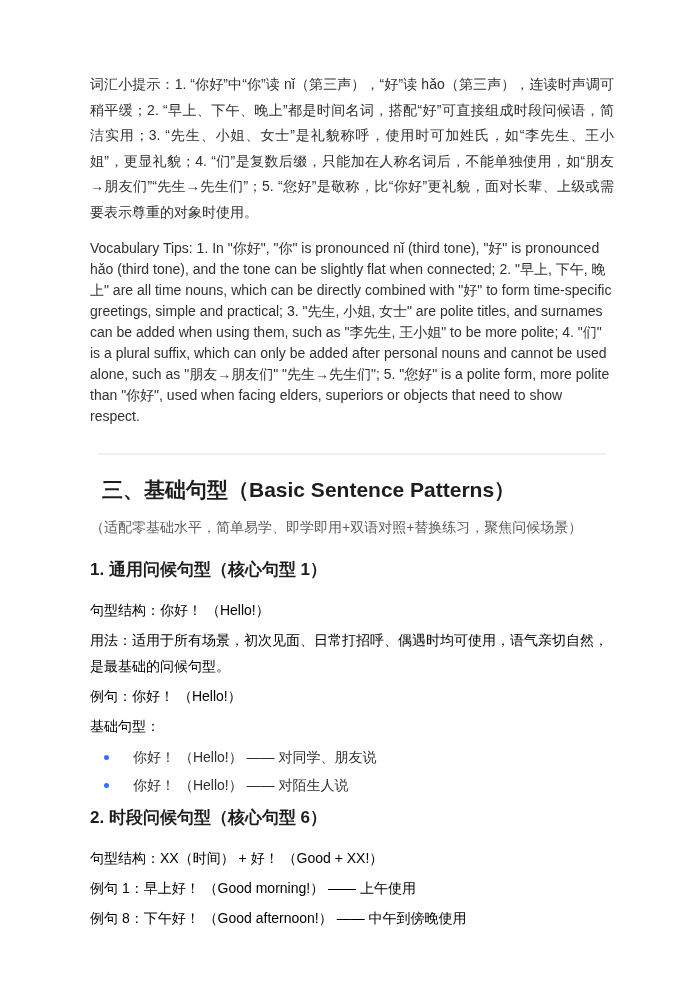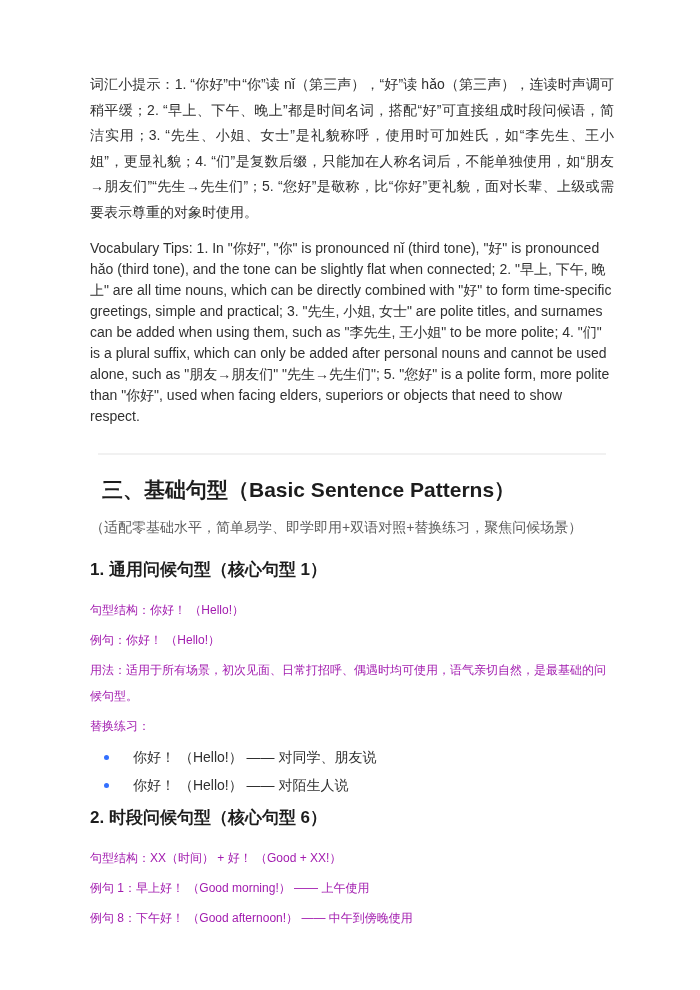--- a/index.html
+++ b/index.html
@@ -51,24 +51,24 @@
     margin: 0 0 21px 0;
   }
   h3.sub-heading {
     font-size: 17px;
     line-height: 24px;
     font-weight: bold;
     color: #1d1d1d;
     margin: 7px 0 15px 0;
   }
   .line {
-    font-size: 12px;
+    font-size: 14px;
     line-height: 26px;
     margin: 1px 0 4px 0;
-    color: #a21caf;
+    color: #000000;
   }
   ul.bullets {
     list-style: none;
     margin: 2px 0 7px 0;
     padding: 0;
   }
   ul.bullets li {
     position: relative;
     padding-left: 43px;
     font-size: 14px;
@@ -98,25 +98,25 @@
     <hr class="divider">
 
     <h2 class="section-heading">三、基础句型（Basic Sentence Patterns）</h2>
 
     <p class="section-note">（适配零基础水平，简单易学、即学即用+双语对照+替换练习，聚焦问候场景）</p>
 
     <h3 class="sub-heading">1. 通用问候句型（核心句型 1）</h3>
 
     <p class="line">句型结构：你好！ （Hello!）</p>
 
+    <p class="line">用法：适用于所有场景，初次见面、日常打招呼、偶遇时均可使用，语气亲切自然，是最基础的问候句型。</p>
+
     <p class="line">例句：你好！ （Hello!）</p>
 
-    <p class="line">用法：适用于所有场景，初次见面、日常打招呼、偶遇时均可使用，语气亲切自然，是最基础的问候句型。</p>
-
-    <p class="line">替换练习：</p>
+    <p class="line">基础句型：</p>
 
     <ul class="bullets">
       <li>
         <span class="dot"></span>
         <span>你好！ （Hello!） —— 对同学、朋友说</span>
       </li>
       <li>
         <span class="dot"></span>
         <span>你好！ （Hello!） —— 对陌生人说</span>
       </li>

